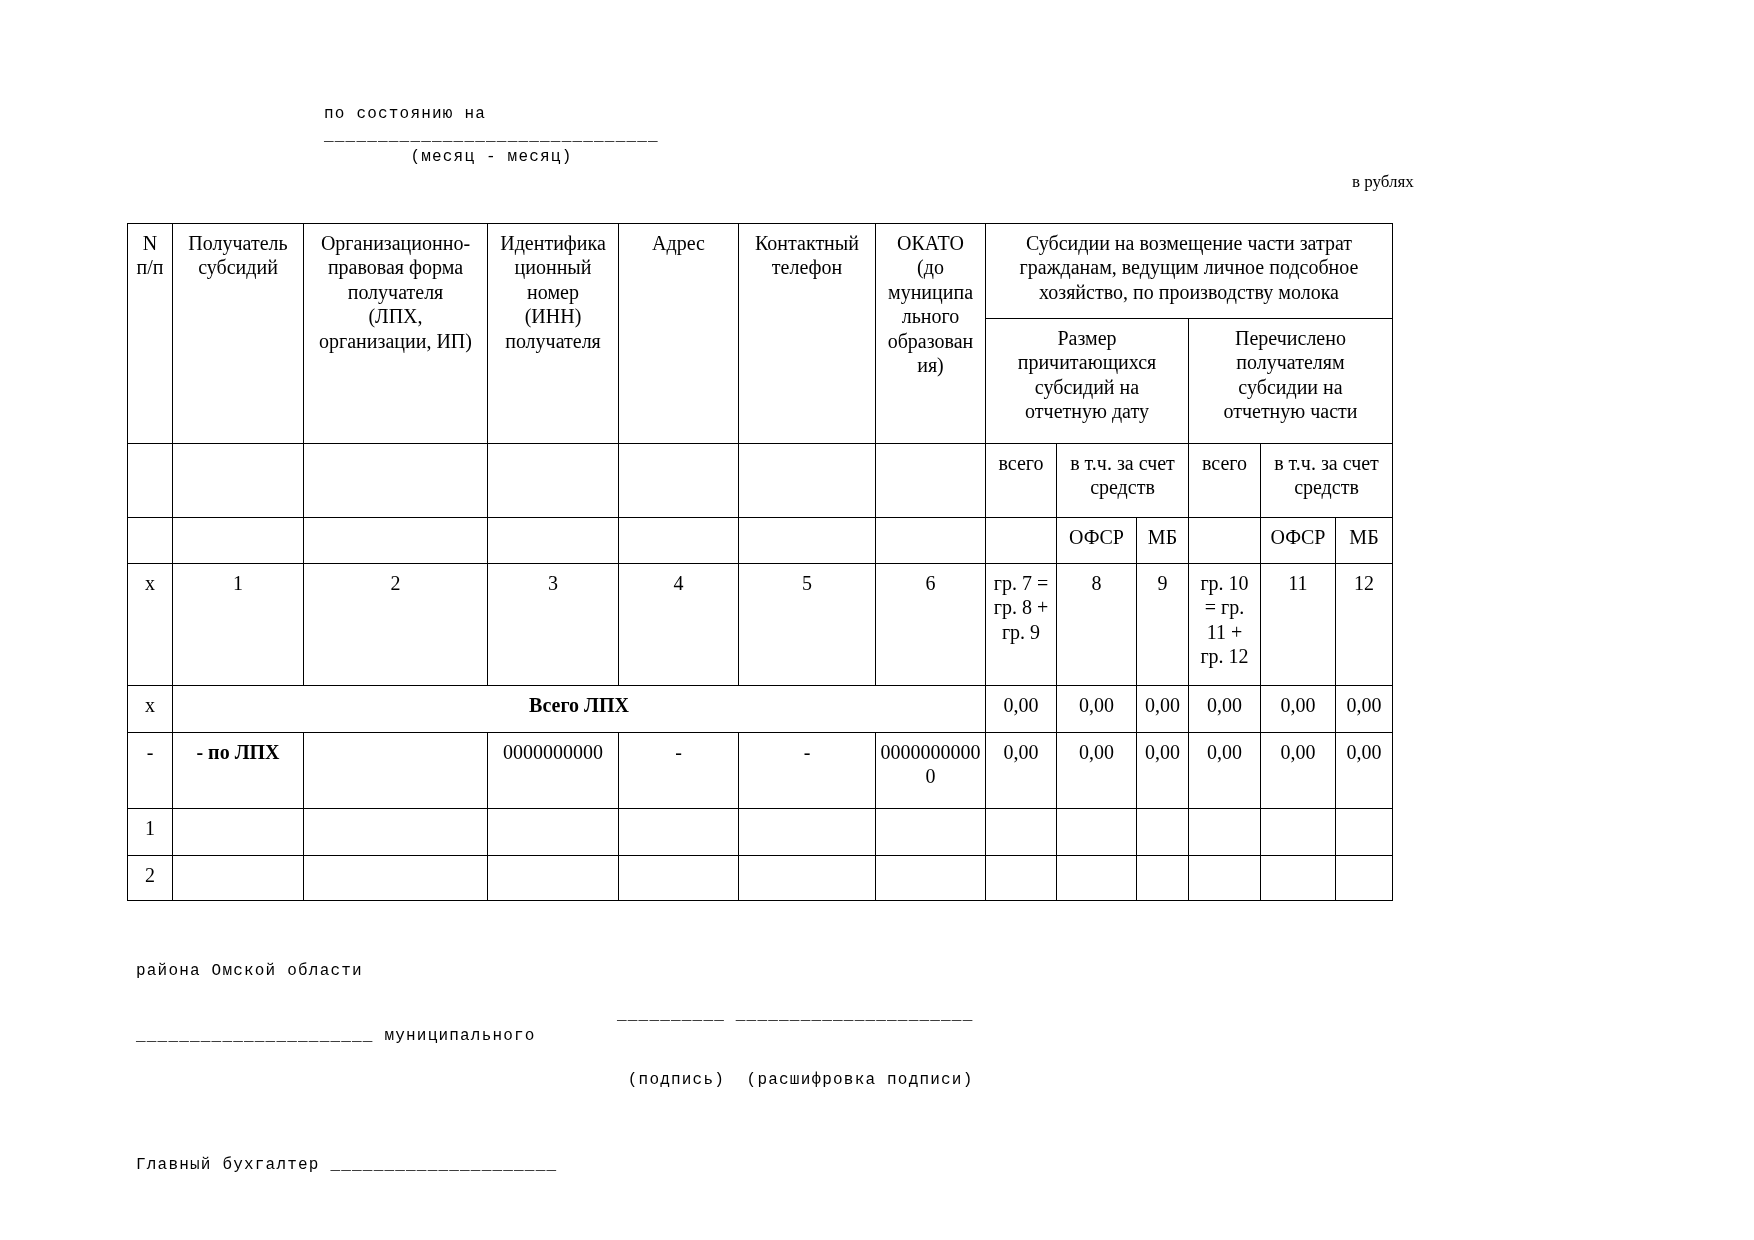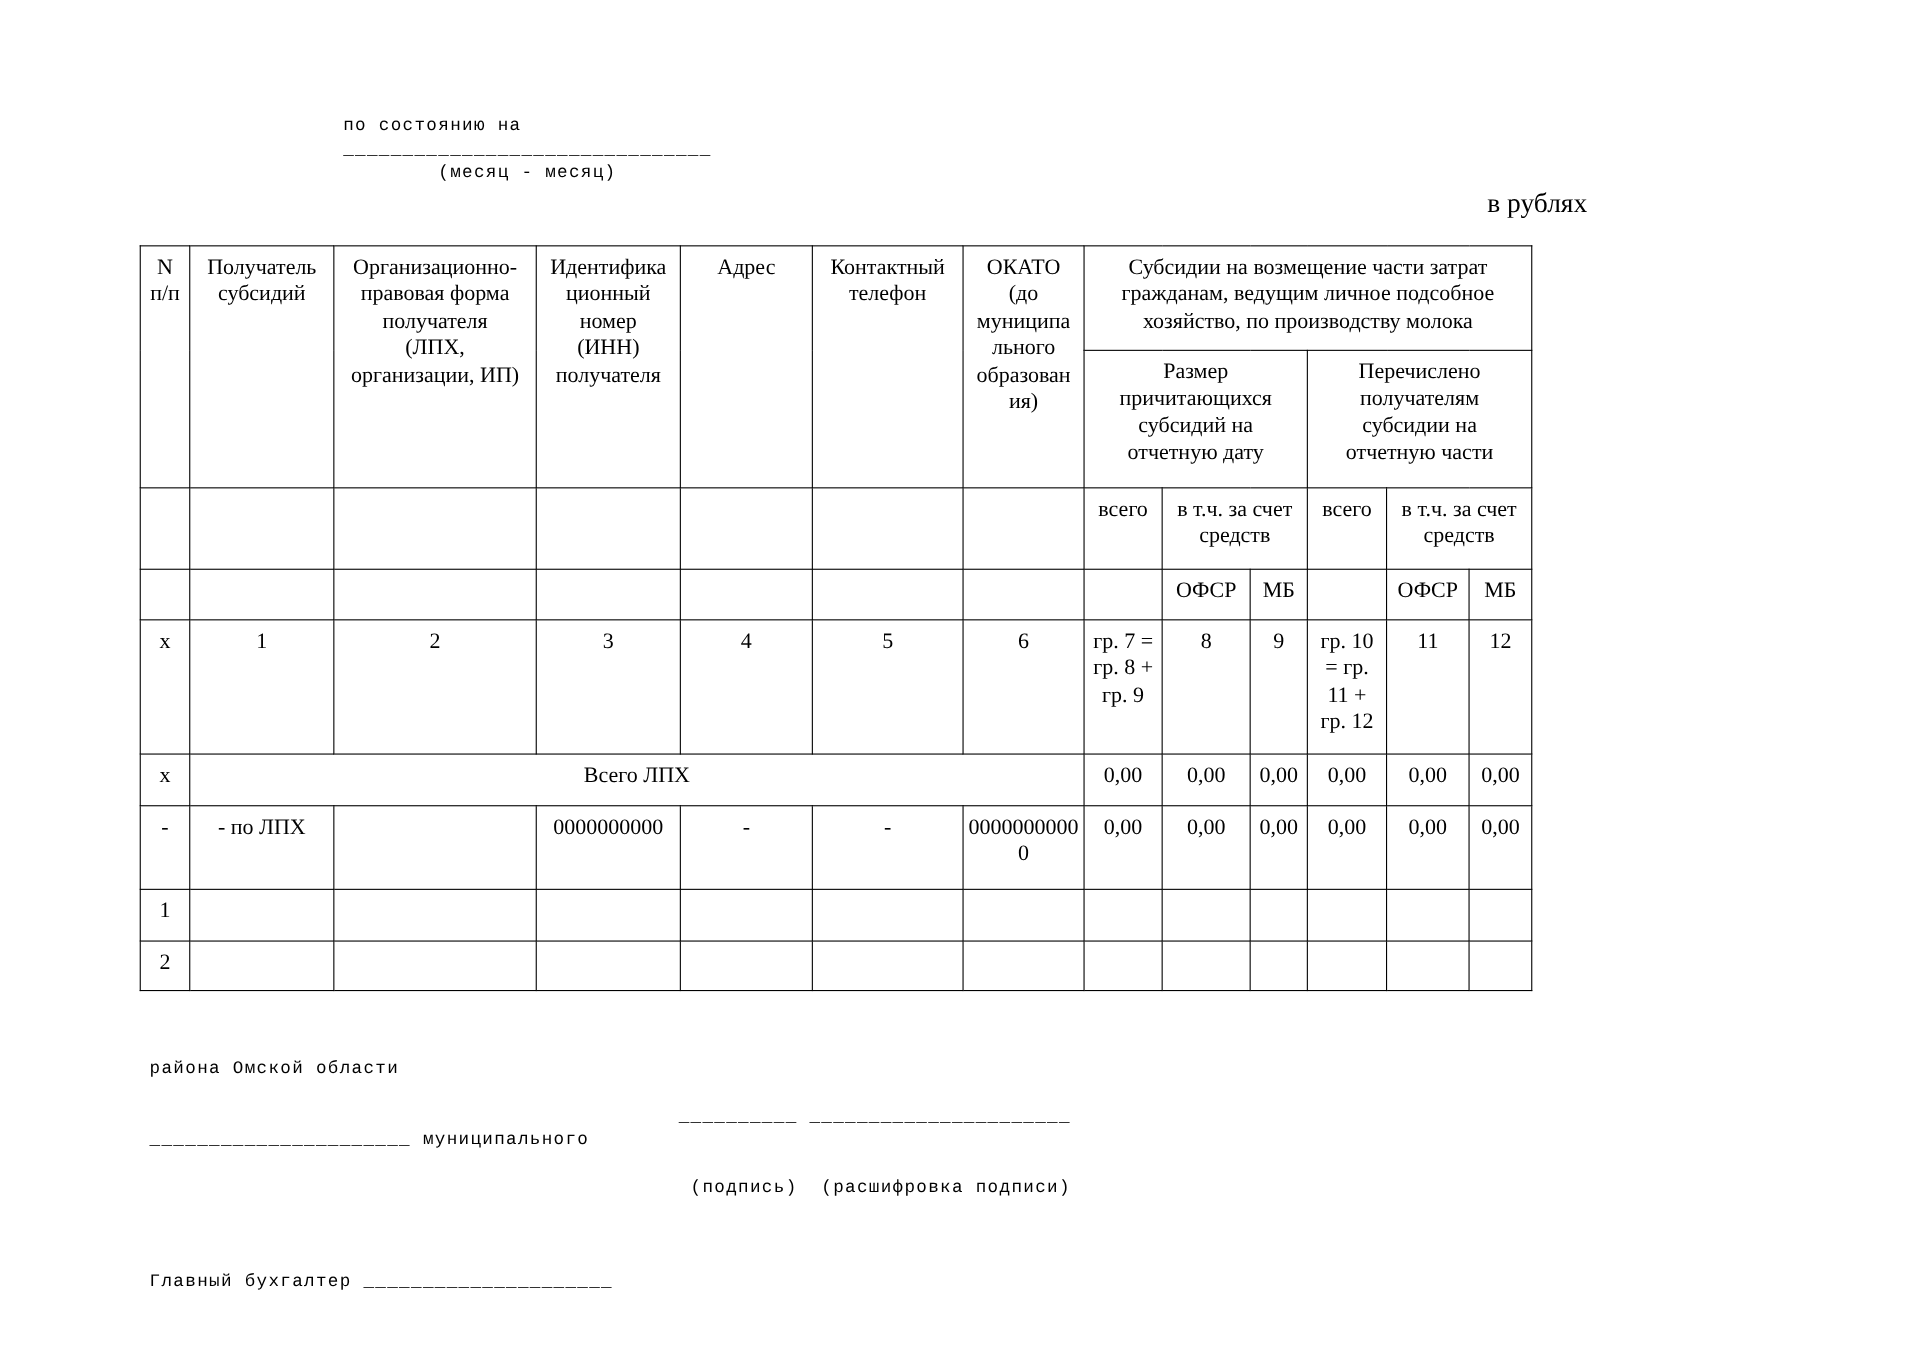--- a/index.html
+++ b/index.html
@@ -18,44 +18,44 @@
     white-space: pre;
     line-height: 21.5px;
   }
   
   .as-of {
     position: absolute; top: 104px; left: 300px;
     display: flex; align-items: baseline; flex-direction: column;
   }
   .as-of-col {
     display: inline-flex; flex-direction: column; align-items: center;
-    margin-left: 12px;
+    margin-left: 24px;
   }
   .rubles {
     position: absolute; top: 172px; left: 1352px;
-    font-size: 25px;
+    font-size: 17px;
   }
   
   table.main {
     position: absolute; left: 127px; top: 223px;
     width: 1265px;
     border-collapse: collapse;
     table-layout: fixed;
     font-size: 20px;
   }
   table.main td {
     border: 1px solid #000;
     vertical-align: top;
     text-align: center;
     padding: 7px 4px;
     white-space: pre-line;
     line-height: 1.22;
     overflow: hidden;
   }
-  td.al { text-align: left; padding-left: 9px; }
+  td.al { text-align: left; padding-left: 9px; font-weight: bold; }
   td.okato-val { word-break: break-all; padding-left: 12px; padding-right: 12px; }
   tr.h-grp1  { height: 95px; }
   tr.h-grp2  { height: 125px; }
   tr.h-total { height: 74px; }
   tr.h-funds { height: 46px; }
   tr.h-nums  { height: 122px; }
   tr.r-vsego { height: 47px; }
   tr.r-lph   { height: 76px; }
   tr.r-e1    { height: 47px; }
   tr.r-e2    { height: 45px; }

